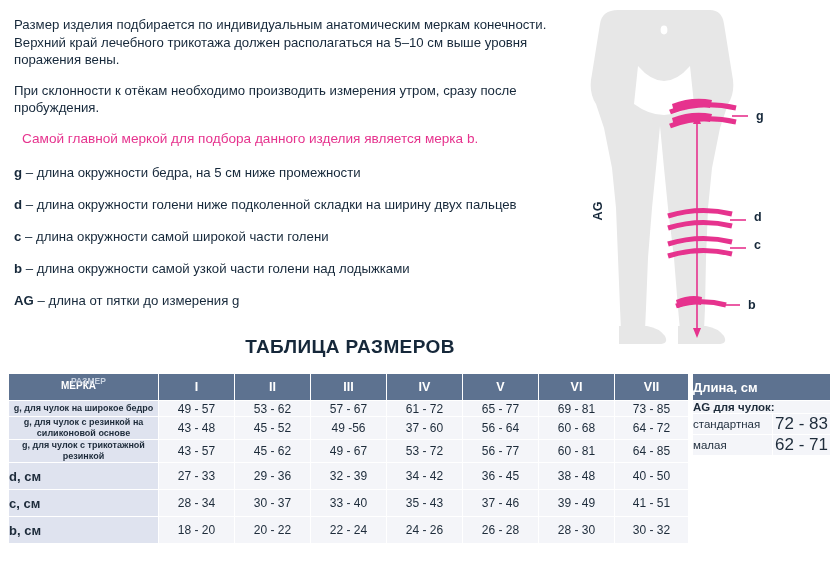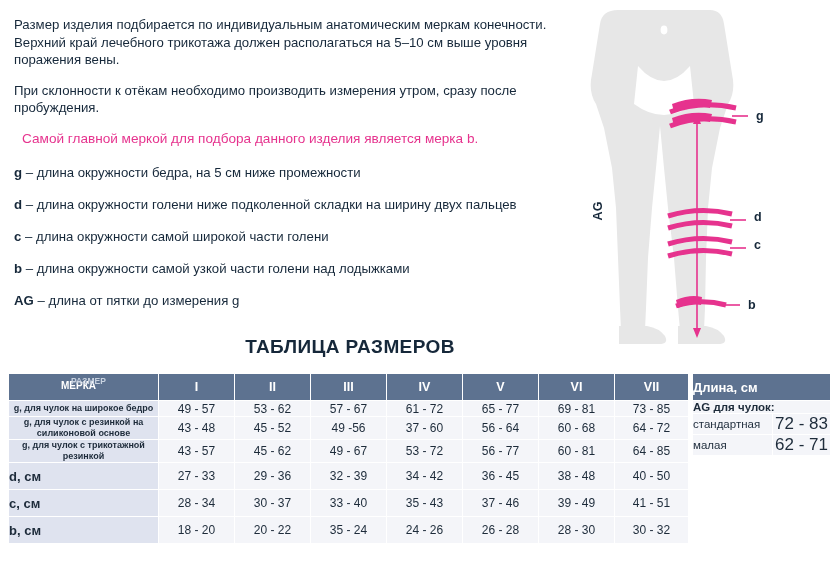--- a/index.html
+++ b/index.html
@@ -388,21 +388,21 @@
           <td class="cell cell-sm">33 - 40</td>
           <td class="cell cell-sm">35 - 43</td>
           <td class="cell cell-sm">37 - 46</td>
           <td class="cell cell-sm">39 - 49</td>
           <td class="cell cell-sm">41 - 51</td>
         </tr>
         <tr>
           <td class="rowlabel-big">b, см</td>
           <td class="cell cell-sm">18 - 20</td>
           <td class="cell cell-sm">20 - 22</td>
-          <td class="cell cell-sm">35 - 24</td>
+          <td class="cell cell-sm">22 - 24</td>
           <td class="cell cell-sm">24 - 26</td>
           <td class="cell cell-sm">26 - 28</td>
           <td class="cell cell-sm">28 - 30</td>
           <td class="cell cell-sm">30 - 32</td>
         </tr>
       </tbody>
     </table>
 
     <table class="side-table">
       <colgroup>

